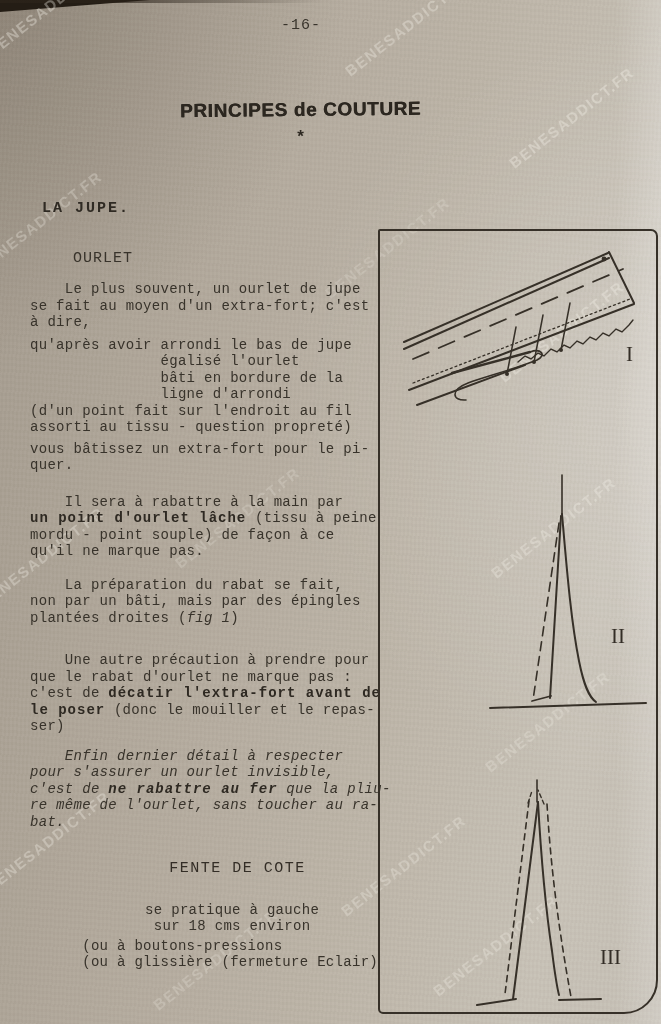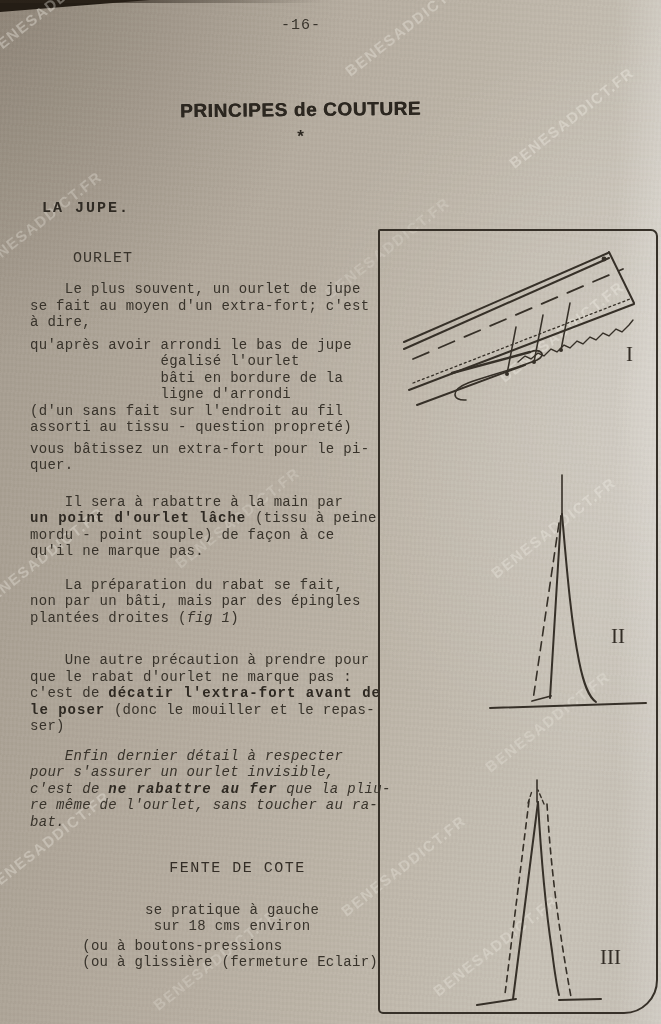--- a/index.html
+++ b/index.html
@@ -83,21 +83,21 @@
         <div class="para">
           <div class="line"><span>    Le plus souvent, un ourlet de jupe</span></div>
           <div class="line"><span>se fait au moyen d'un extra-fort; c'est</span></div>
           <div class="line"><span>à dire,</span></div>
         </div>
         <div class="para" style="margin-top: 6px;">
           <div class="line"><span>qu'après avoir arrondi le bas de jupe</span></div>
           <div class="line"><span>               égalisé l'ourlet</span></div>
           <div class="line"><span>               bâti en bordure de la</span></div>
           <div class="line"><span>               ligne d'arrondi</span></div>
-          <div class="line"><span>(d'un sans fait sur l'endroit au fil</span></div>
+          <div class="line"><span>(d'un point fait sur l'endroit au fil</span></div>
           <div class="line"><span>assorti au tissu - question propreté)</span></div>
         </div>
         <div class="para" style="margin-top: 5px;">
           <div class="line"><span>vous bâtissez un extra-fort pour le pi-</span></div>
           <div class="line"><span>quer.</span></div>
         </div>
         <div class="para" style="margin-top: 20px;">
           <div class="line"><span>    Il sera à rabattre à la main par</span></div>
           <div class="line"><span class="b">un point d'ourlet lâche</span><span> (tissu à peine</span></div>
           <div class="line"><span>mordu - point souple) de façon à ce</span></div>

